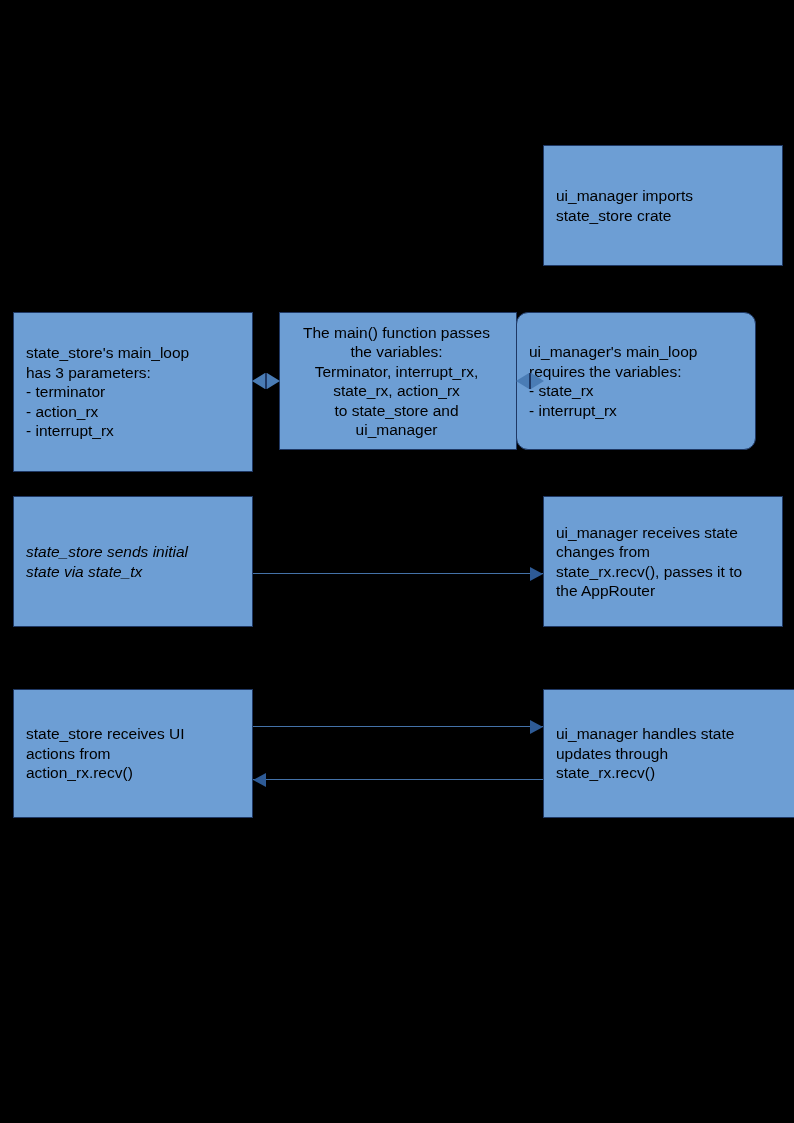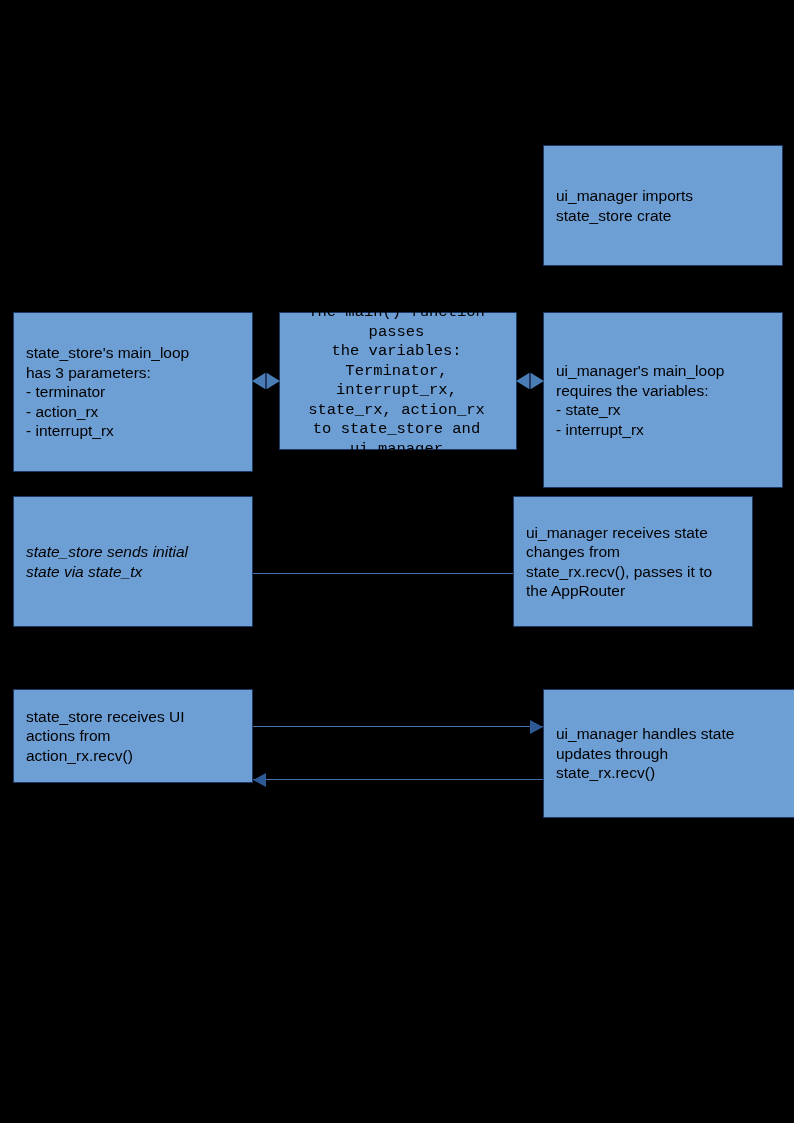--- a/index.html
+++ b/index.html
@@ -33,21 +33,20 @@
     justify-content: flex-start;
     padding-left: 12px;
     padding-right: 8px;
     text-align: left;
   }
   .node.center-text {
     justify-content: center;
     padding-left: 5px;
     padding-right: 8px;
     text-align: center;
-    font-family: Liberation Mono, monospace;
   }
   .conn-line {
     position: absolute;
     background: #4472a8;
     z-index: 1;
   }
   .arrowhead {
     position: absolute;
     width: 0;
     height: 0;
@@ -114,43 +113,43 @@
 - action_rx
 - interrupt_rx</div>
 
   <div class="node center-text" style="left:279px; top:266px; width:238px; height:138px;">The main() function passes
 the variables:
 Terminator, interrupt_rx,
 state_rx, action_rx
 to state_store and
 ui_manager</div>
 
-  <div class="node left-text" style="left:543px; top:266px; width:240px; height:176px;">ui_manager's main_loop
+  <div class="node left-text" style="left:516px; top:266px; width:240px; height:138px;border-radius:12px;">ui_manager's main_loop
 requires the variables:
 - state_rx
 - interrupt_rx</div>
 
   <div class="conn-line" style="left:253px; top:527px; width:290px; height:1px;"></div>
   <div class="arrowhead right" style="left:530px; top:521px;"></div>
 
   <div class="node left-text" style="left:13px; top:450px; width:240px; height:131px;font-style:italic;">state_store sends initial
 state via state_tx</div>
 
-  <div class="node left-text" style="left:513px; top:450px; width:240px; height:131px;">ui_manager receives state
+  <div class="node left-text" style="left:543px; top:450px; width:240px; height:131px;">ui_manager receives state
 changes from
 state_rx.recv(), passes it to
 the AppRouter</div>
 
   <div class="conn-line" style="left:253px; top:680px; width:290px; height:1px;"></div>
   <div class="arrowhead right" style="left:530px; top:674px;"></div>
 
   <div class="conn-line" style="left:253px; top:733px; width:290px; height:1px;"></div>
   <div class="arrowhead left" style="left:253px; top:727px;"></div>
 
-  <div class="node left-text" style="left:13px; top:643px; width:240px; height:94px;">state_store receives UI
+  <div class="node left-text" style="left:13px; top:643px; width:240px; height:129px;">state_store receives UI
 actions from
 action_rx.recv()</div>
 
   <div class="node left-text" style="left:543px; top:643px; width:268px; height:129px;">ui_manager handles state
 updates through
 state_rx.recv()</div>
 
 </div>
 
 </body></html>

